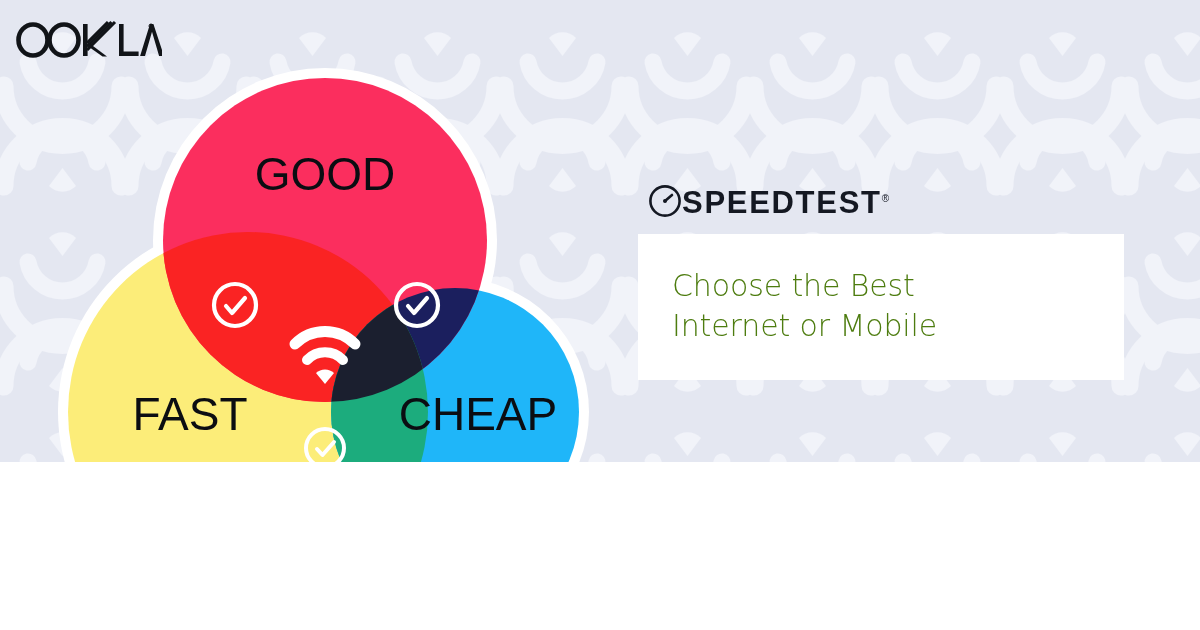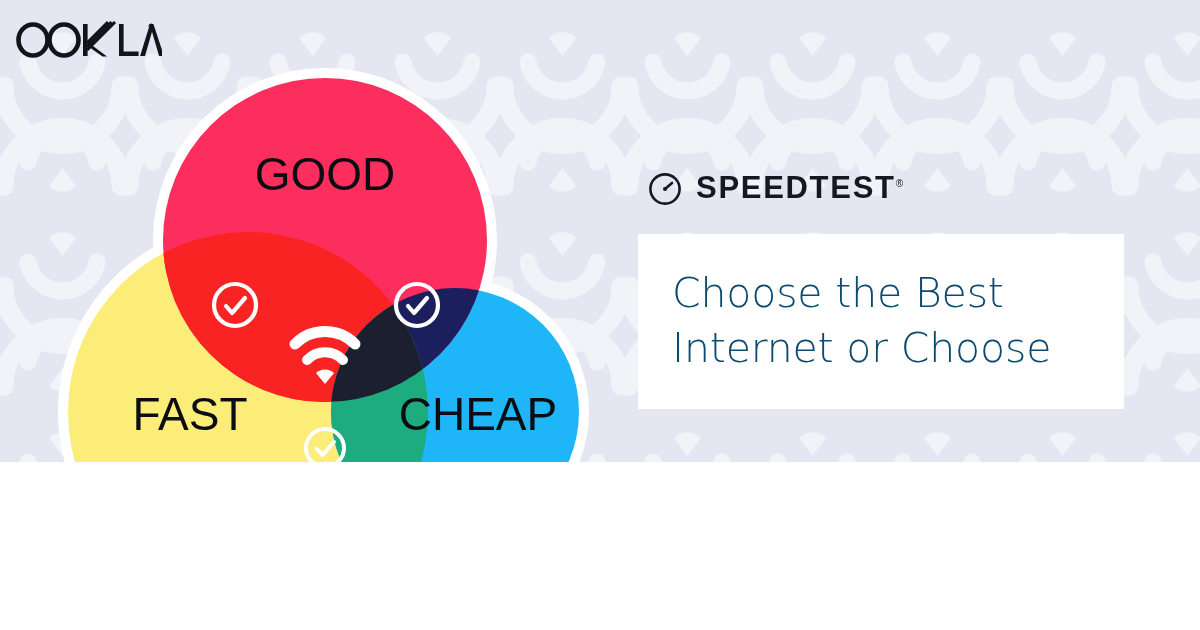--- a/index.html
+++ b/index.html
@@ -39,22 +39,21 @@
 
   
   #right-col {
     position:absolute;
     left:638px; top:172px;
     width:486px;
   }
 
   #speedtest-logo-row {
     display:flex;
-    align-items:flex-start;
-    gap:14px;
+    align-items:flex-end;
     height:46px;
     margin-left:10px;
   }
   #speedtest-gauge { width:34px; height:34px; flex:0 0 34px; }
   #speedtest-wordmark {
     position:relative;
     font-size:31px;
     font-weight:bold;
     letter-spacing:0.055em;
     color:#141822;
@@ -69,24 +68,24 @@
   }
 
   #headline-card {
     margin-top:16px;
     background:#ffffff;
     padding:32px 34px 34px 34px;
     width:486px;
   }
   #headline {
     font-family:"DejaVu Sans", sans-serif;
-    font-size:41px;
+    font-size:30px;
     font-weight:300;
     line-height:1.33;
-    color:#0c4a6e;
+    color:#4d7c0f;
     letter-spacing:-0.004em;
   }
   .hl-line { display:block; white-space:nowrap; }
 
   .venn-label {
     font-family:"Liberation Sans", sans-serif;
     font-weight:400;
     fill:#0b0d12;
   }
 </style>
@@ -214,19 +213,19 @@
         <circle cx="17" cy="17" r="2" fill="#141822"></circle>
       </svg>
       <div id="speedtest-wordmark">
         <span>SPEEDTEST</span><span id="speedtest-reg">®</span>
       </div>
     </div>
 
     <div id="headline-card">
       <div id="headline">
         <span class="hl-line">Choose the Best</span>
-        <span class="hl-line">Internet or Choose</span>
+        <span class="hl-line">Internet or Mobile</span>
       </div>
     </div>
 
   </div>
 
 </div>
 
 </body></html>

